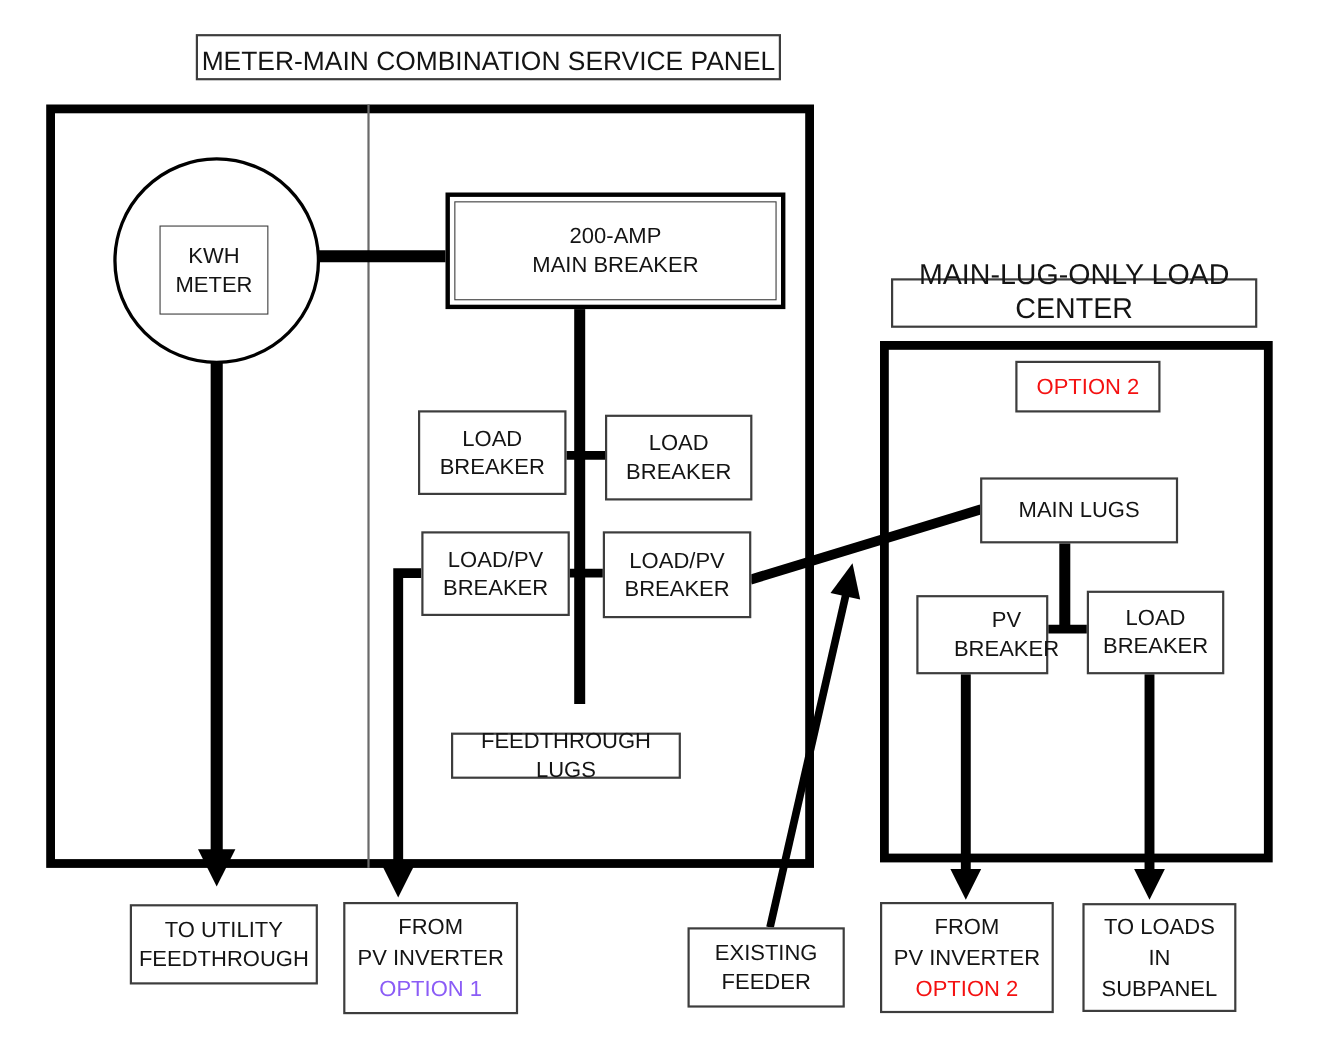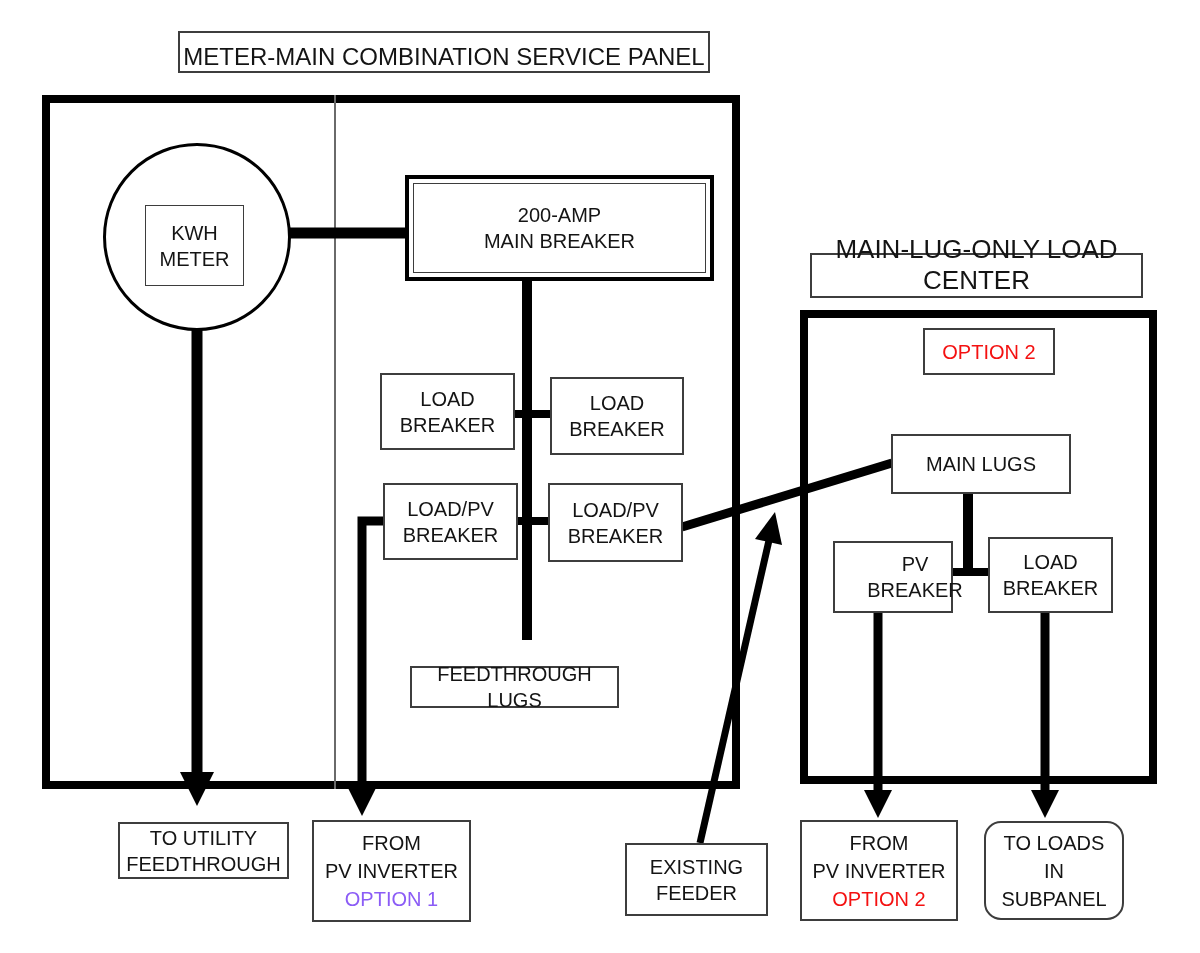--- a/index.html
+++ b/index.html
@@ -112,37 +112,37 @@
   </div>
   <div class="abs box" style="left:833px;top:541px;width:120px;height:72px;padding-left:44px;">
     <div>PV</div>
     <div>BREAKER</div>
   </div>
   <div class="abs box" style="left:988px;top:537px;width:125px;height:76px;">
     <div>LOAD</div>
     <div>BREAKER</div>
   </div>
 
-  <div class="abs box" style="left:118px;top:822px;width:171px;height:57px;text-align:center;">
+  <div class="abs box" style="left:118px;top:822px;width:171px;height:73px;text-align:center;">
     <div>TO UTILITY</div>
     <div>FEEDTHROUGH</div>
   </div>
   <div class="abs box" style="left:312px;top:820px;width:159px;height:102px;line-height:28px;">
     <div>FROM</div>
     <div>PV INVERTER</div>
     <div class="red-text" style="color: #8b5cf6;">OPTION 1</div>
   </div>
   <div class="abs box" style="left:625px;top:843px;width:143px;height:73px;">
     <div>EXISTING</div>
     <div>FEEDER</div>
   </div>
   <div class="abs box" style="left:800px;top:820px;width:158px;height:101px;line-height:28px;">
     <div>FROM</div>
     <div>PV INVERTER</div>
     <div class="red-text" style="color: rgb(244, 17, 17);">OPTION 2</div>
   </div>
-  <div class="abs box" style="left:984px;top:821px;width:140px;height:99px;line-height:28px;border-radius:17px;">
+  <div class="abs box" style="left:984px;top:821px;width:140px;height:99px;line-height:28px;">
     <div>TO LOADS</div>
     <div>IN</div>
     <div>SUBPANEL</div>
   </div>
 
 </div>
 
 </body></html>

